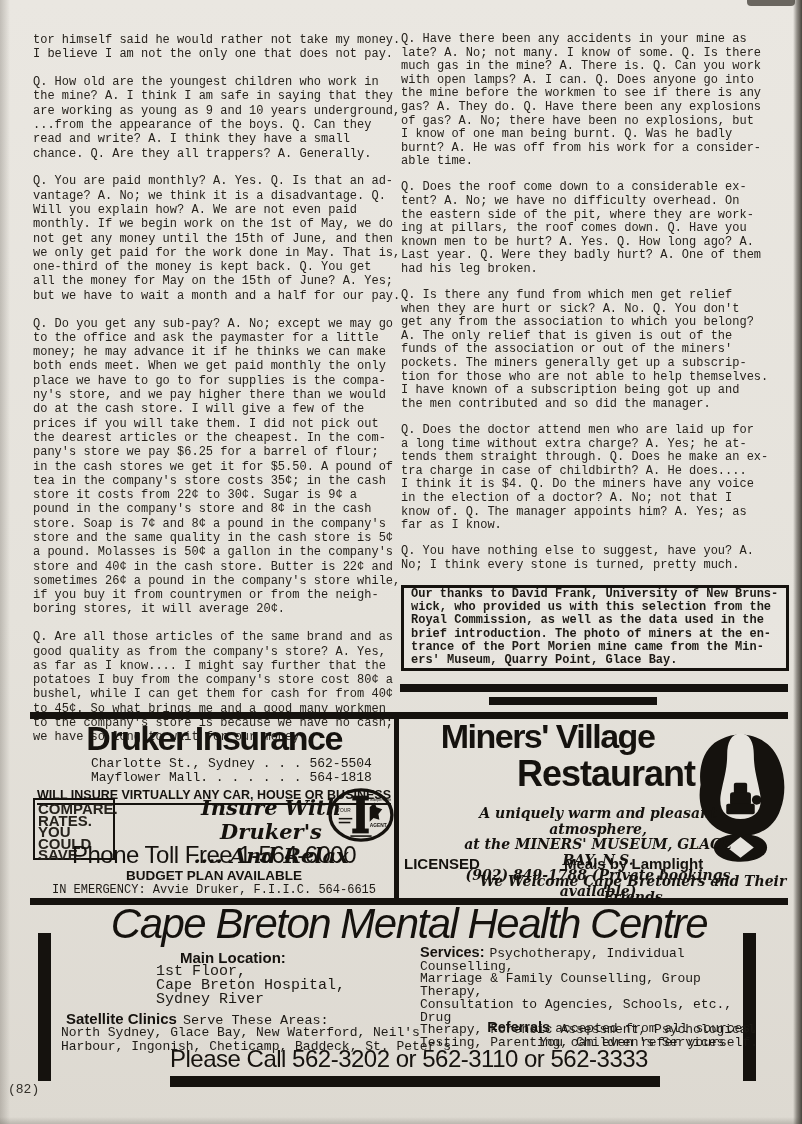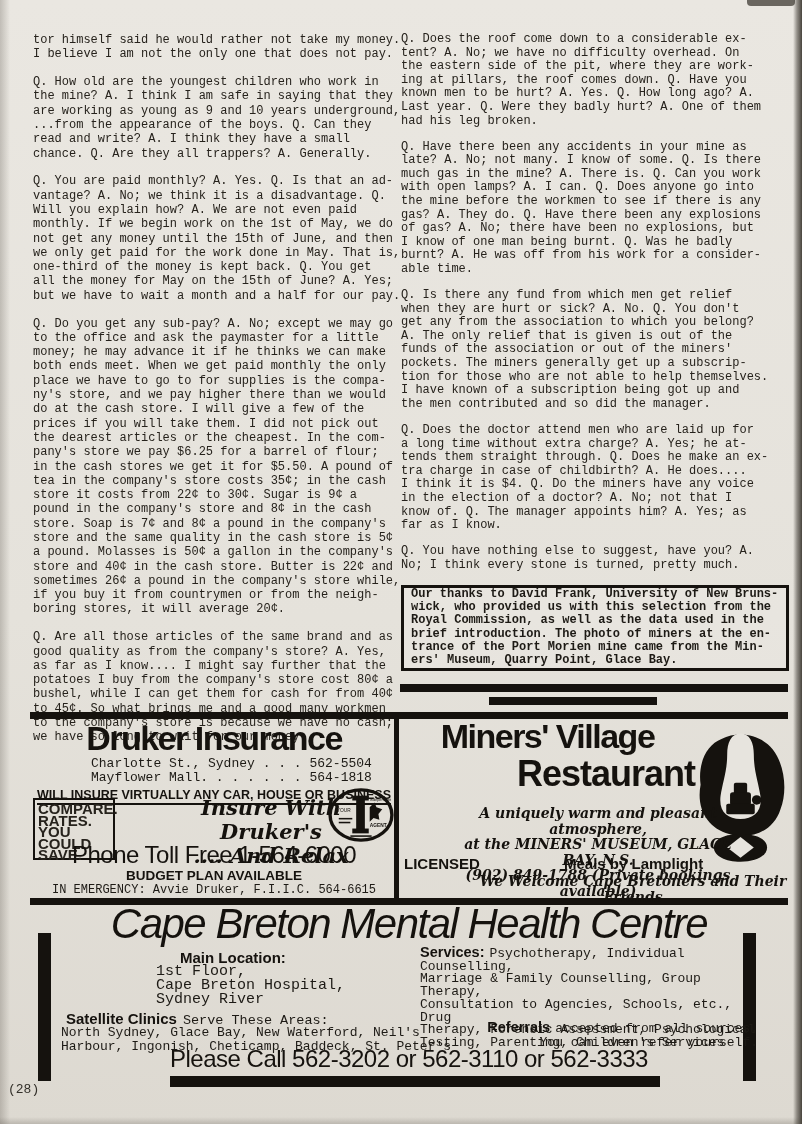--- a/index.html
+++ b/index.html
@@ -140,37 +140,37 @@
 good quality as from the company's store? A. Yes,
 as far as I know.... I might say further that the
 potatoes I buy from the company's store cost 80¢ a
 bushel, while I can get them for cash for from 40¢
 to 45¢. So what brings me and a good many workmen
 to the company's store is because we have no cash;
 we have so long to wait for our money.</p>
   </div>
 
   <div class="col col-right">
-    <p class="body">Q. Does the roof come down to a considerable ex-
-tent? A. No; we have no difficulty overhead. On
-the eastern side of the pit, where they are work-
-ing at pillars, the roof comes down. Q. Have you
-known men to be hurt? A. Yes. Q. How long ago? A.
-Last year. Q. Were they badly hurt? A. One of them
-had his leg broken.</p>
     <p class="body">Q. Have there been any accidents in your mine as
 late? A. No; not many. I know of some. Q. Is there
 much gas in the mine? A. There is. Q. Can you work
 with open lamps? A. I can. Q. Does anyone go into
 the mine before the workmen to see if there is any
 gas? A. They do. Q. Have there been any explosions
 of gas? A. No; there have been no explosions, but
 I know of one man being burnt. Q. Was he badly
 burnt? A. He was off from his work for a consider-
 able time.</p>
+    <p class="body">Q. Does the roof come down to a considerable ex-
+tent? A. No; we have no difficulty overhead. On
+the eastern side of the pit, where they are work-
+ing at pillars, the roof comes down. Q. Have you
+known men to be hurt? A. Yes. Q. How long ago? A.
+Last year. Q. Were they badly hurt? A. One of them
+had his leg broken.</p>
     <p class="body">Q. Is there any fund from which men get relief
 when they are hurt or sick? A. No. Q. You don't
 get any from the association to which you belong?
 A. The only relief that is given is out of the
 funds of the association or out of the miners'
 pockets. The miners generally get up a subscrip-
 tion for those who are not able to help themselves.
 I have known of a subscription being got up and
 the men contributed and so did the manager.</p>
     <p class="body">Q. Does the doctor attend men who are laid up for
@@ -287,20 +287,20 @@
     <div class="mh-ref mono">
       <div>
         <span class="lbl">Referrals</span><span>accepted from all sources.</span>
       </div>
       <div>You can even refer yourself.</div>
     </div>
     <div class="mh-call">Please Call 562-3202 or 562-3110 or 562-3333</div>
     <div class="mh-bottombar"></div>
   </div>
 
-  <div class="pageno mono">(28)</div>
+  <div class="pageno mono">(82)</div>
 
   <div class="edge-left"></div>
   <div class="edge-right"></div>
   <div class="smudge-tr"></div>
   <div class="edge-bottom"></div>
 
 </div>
 
 </body></html>

